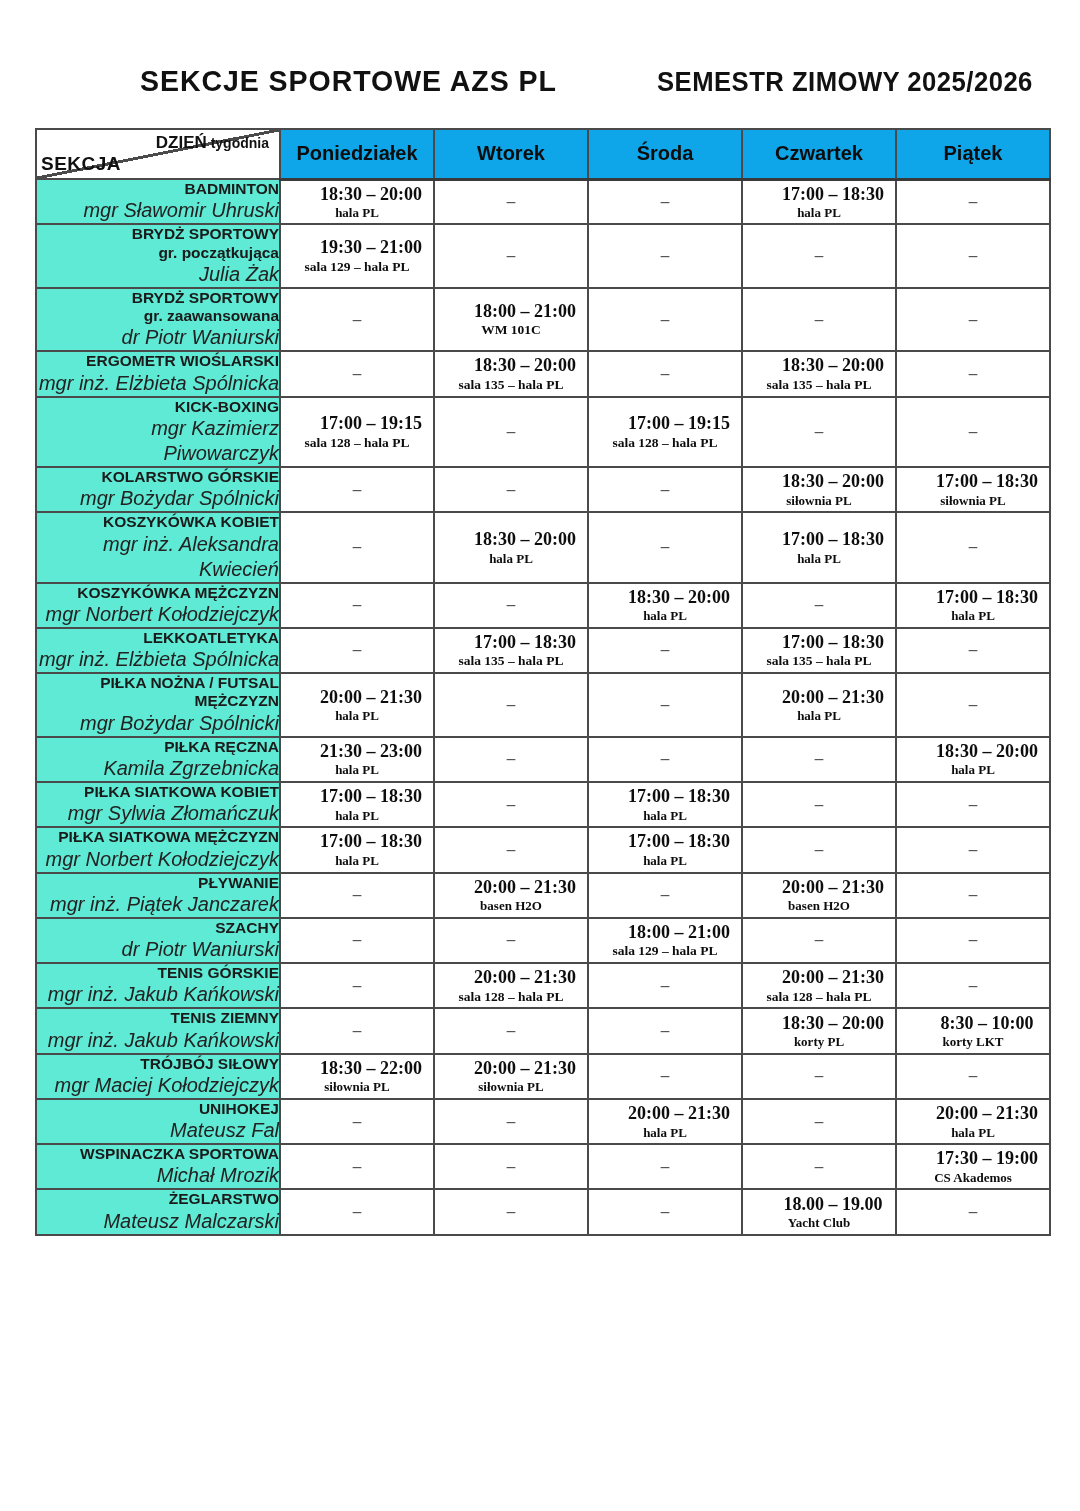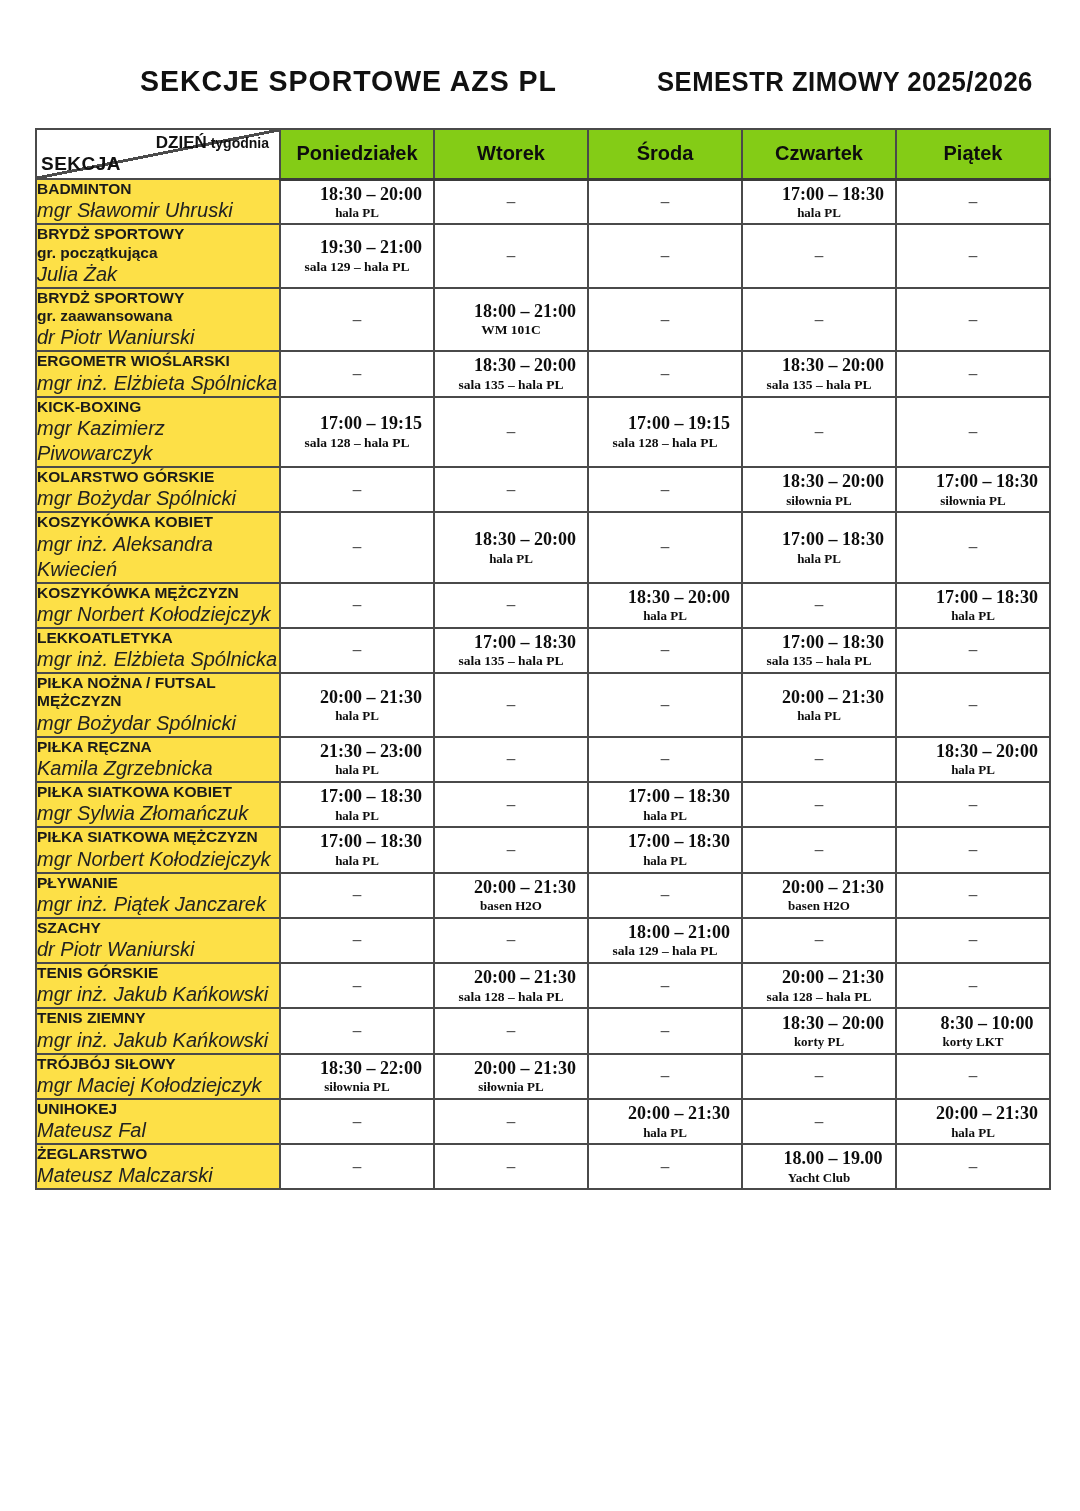--- a/index.html
+++ b/index.html
@@ -39,21 +39,21 @@
     table-layout: fixed;
     width: 1014px;
     margin: 30px 0 0 35px;
   }
   table.schedule th, table.schedule td {
     border: 2px solid #4a4a4a;
     padding: 0;
   }
   thead th { height: 50px; }
   thead th.day-header {
-    background: #84cc16;
+    background: #0ea5e9;
     font-size: 20px;
     font-weight: bold;
     color: #0d0d0d;
     border-bottom: 3px solid #3a3a3a;
   }
   th.corner-cell {
     background:
       linear-gradient(to bottom right,
         #ffffff calc(50% - 1.5px),
         #4a4a4a calc(50% - 1.5px),
@@ -75,22 +75,22 @@
   }
   .corner-bottom {
     position: absolute;
     bottom: 3px;
     left: 4px;
     font-size: 19px;
     font-weight: bold;
     letter-spacing: 0.5px;
   }
   td.section-cell {
-    background: #fde047;
-    text-align: left;
+    background: #5eead4;
+    text-align: right;
     vertical-align: middle;
     padding: 5px 6px 5px 8px;
     height: 44px;
   }
   .section-name {
     font-weight: bold;
     font-size: 15.5px;
     line-height: 1.18;
     color: #1a1a1a;
   }
@@ -464,20 +464,34 @@
             <div class="slot-place">hala PL</div>
           </td>
           <td class="slot-cell"><span class="empty-dash">–</span></td>
           <td class="slot-cell">
             <div class="slot-time">20:00 – 21:30</div>
             <div class="slot-place">hala PL</div>
           </td>
         </tr>
         <tr>
           <td class="section-cell">
+            <div class="section-name">WSPINACZKA SPORTOWA</div>
+            <div class="instructor">Michał Mrozik</div>
+          </td>
+          <td class="slot-cell"><span class="empty-dash">–</span></td>
+          <td class="slot-cell"><span class="empty-dash">–</span></td>
+          <td class="slot-cell"><span class="empty-dash">–</span></td>
+          <td class="slot-cell"><span class="empty-dash">–</span></td>
+          <td class="slot-cell">
+            <div class="slot-time">17:30 – 19:00</div>
+            <div class="slot-place">CS Akademos</div>
+          </td>
+        </tr>
+        <tr>
+          <td class="section-cell">
             <div class="section-name">ŻEGLARSTWO</div>
             <div class="instructor">Mateusz Malczarski</div>
           </td>
           <td class="slot-cell"><span class="empty-dash">–</span></td>
           <td class="slot-cell"><span class="empty-dash">–</span></td>
           <td class="slot-cell"><span class="empty-dash">–</span></td>
           <td class="slot-cell">
             <div class="slot-time">18.00 – 19.00</div>
             <div class="slot-place">Yacht Club</div>
           </td>

